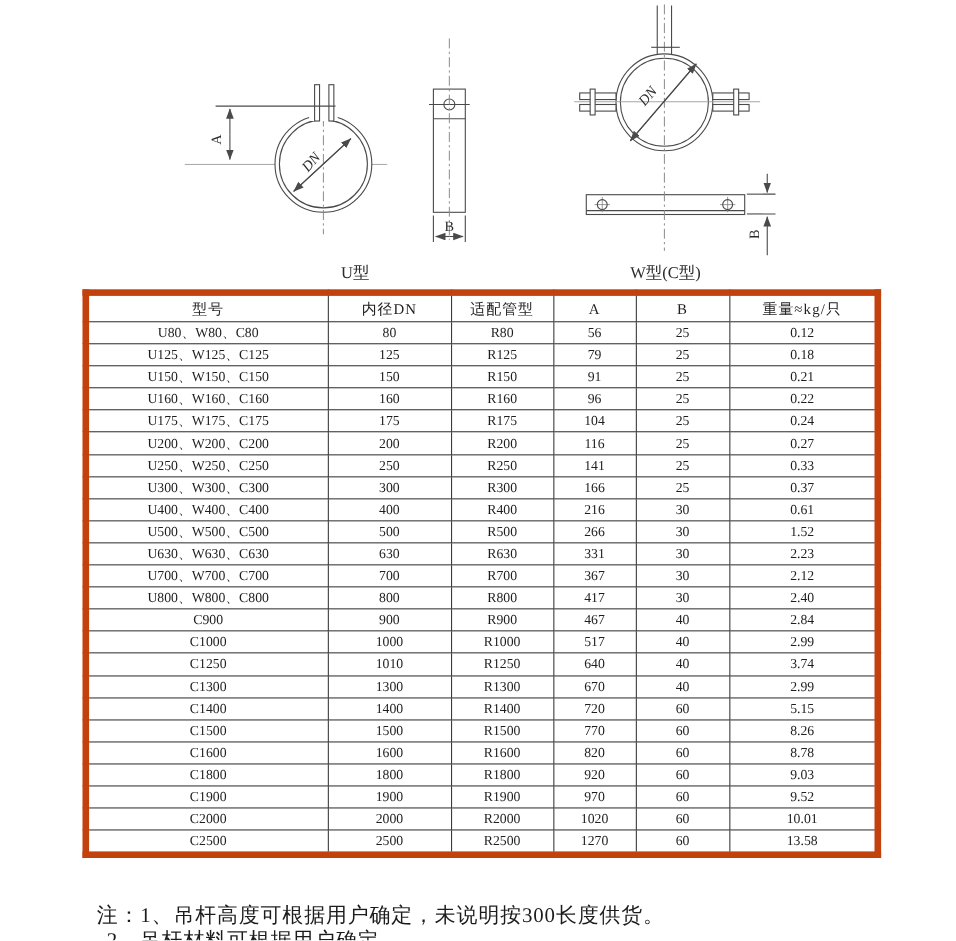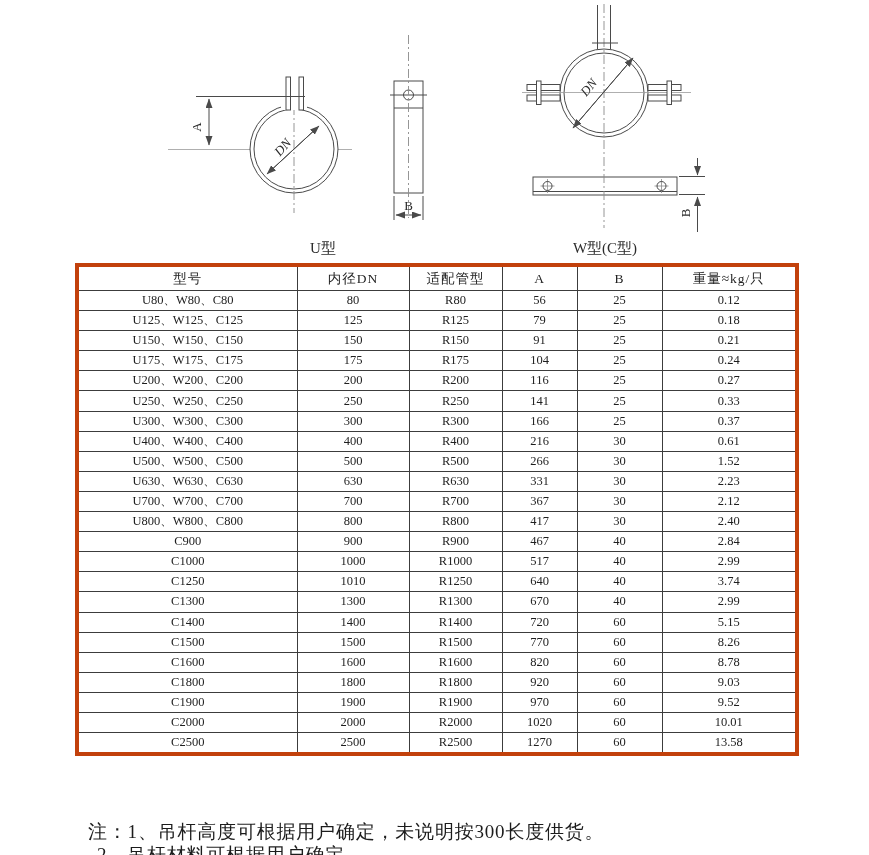--- a/index.html
+++ b/index.html
@@ -12,21 +12,21 @@
     color:#1e1e1e;
   }
   #drawings{position:absolute;left:0;top:0;}
   svg text{fill:#2b2b2b;font-family:"Liberation Serif","DejaVu Serif",serif;}
   .dim-label{font-size:13px;}
   .dn-label{font-size:13px;font-style:italic;}
   .view-label{font-size:15px;}
   #table-wrap{position:absolute;left:75px;top:263px;}
   table.spec{
     border-collapse:collapse;table-layout:fixed;width:720px;
-    border:4px solid #c2410c;
+    border:6px solid #c2410c;
     color:#1e1e1e;
   }
   table.spec th,table.spec td{
     border:1px solid #3c3c3c;
     text-align:center;vertical-align:middle;
     padding:0;margin:0;
     white-space:nowrap;overflow:hidden;
     font-weight:normal;
   }
   table.spec th{height:23px;font-size:13.5px;letter-spacing:1px;}
@@ -190,20 +190,28 @@
           </tr>
           <tr>
             <td>U150、W150、C150</td>
             <td>150</td>
             <td>R150</td>
             <td>91</td>
             <td>25</td>
             <td>0.21</td>
           </tr>
           <tr>
+            <td>U160、W160、C160</td>
+            <td>160</td>
+            <td>R160</td>
+            <td>96</td>
+            <td>25</td>
+            <td>0.22</td>
+          </tr>
+          <tr>
             <td>U175、W175、C175</td>
             <td>175</td>
             <td>R175</td>
             <td>104</td>
             <td>25</td>
             <td>0.24</td>
           </tr>
           <tr>
             <td>U200、W200、C200</td>
             <td>200</td>

